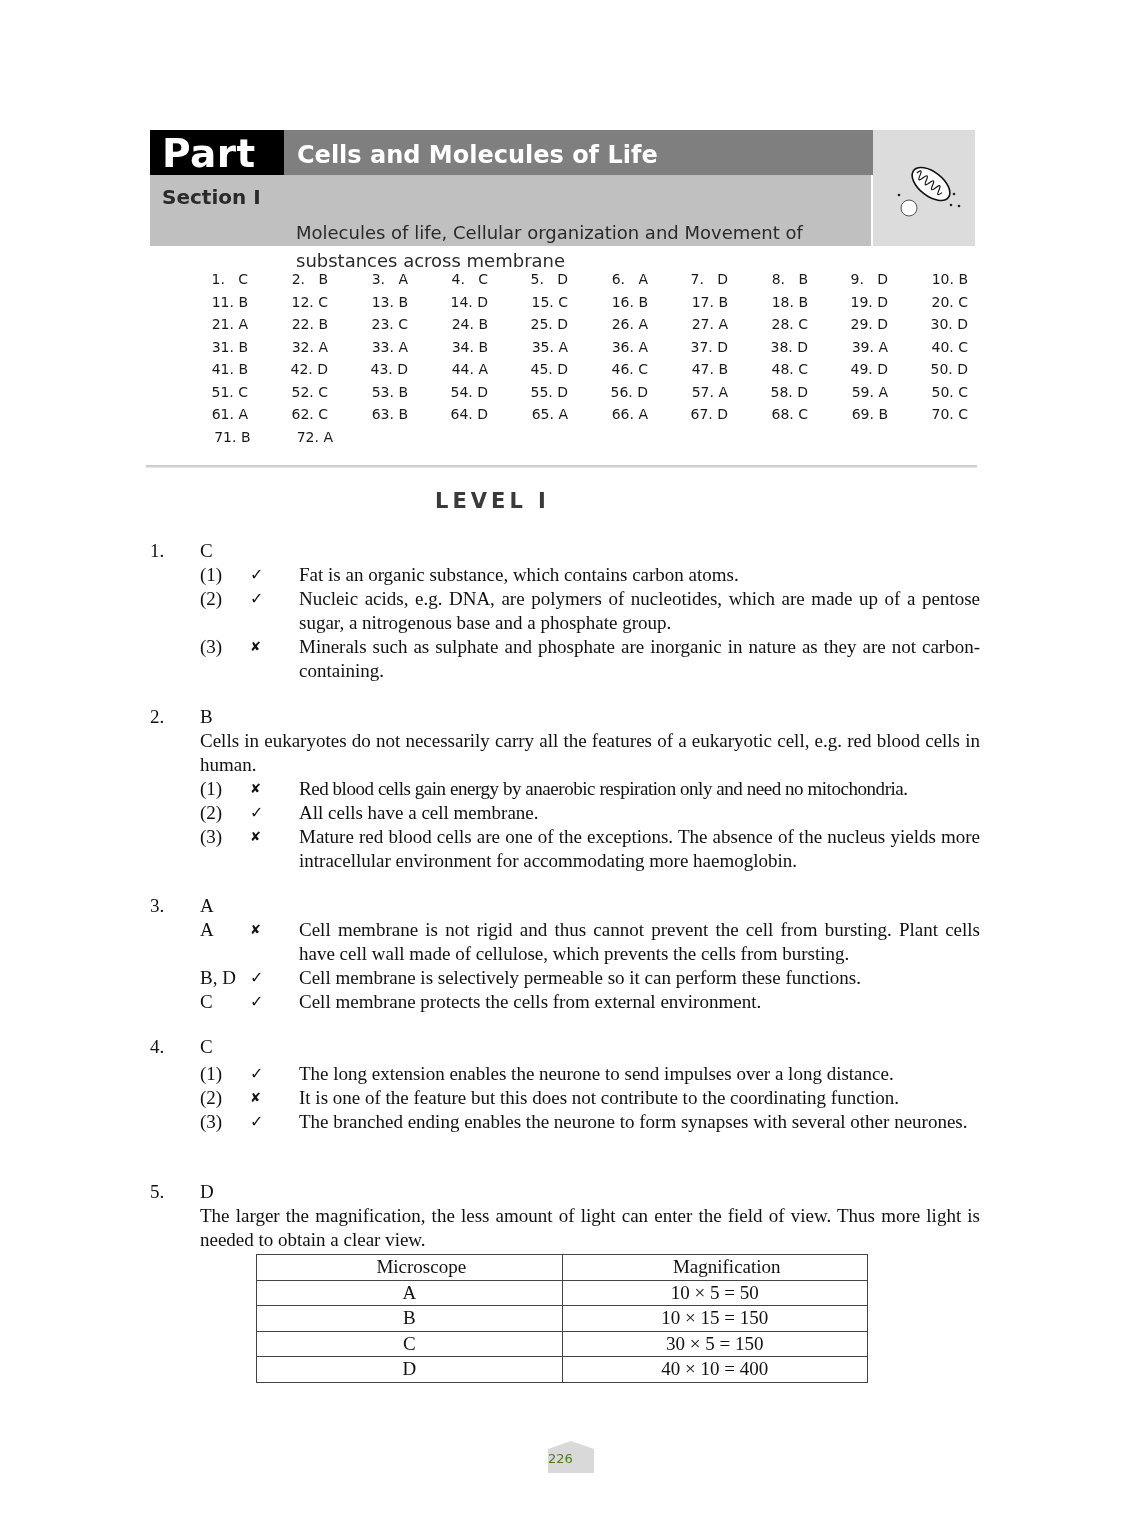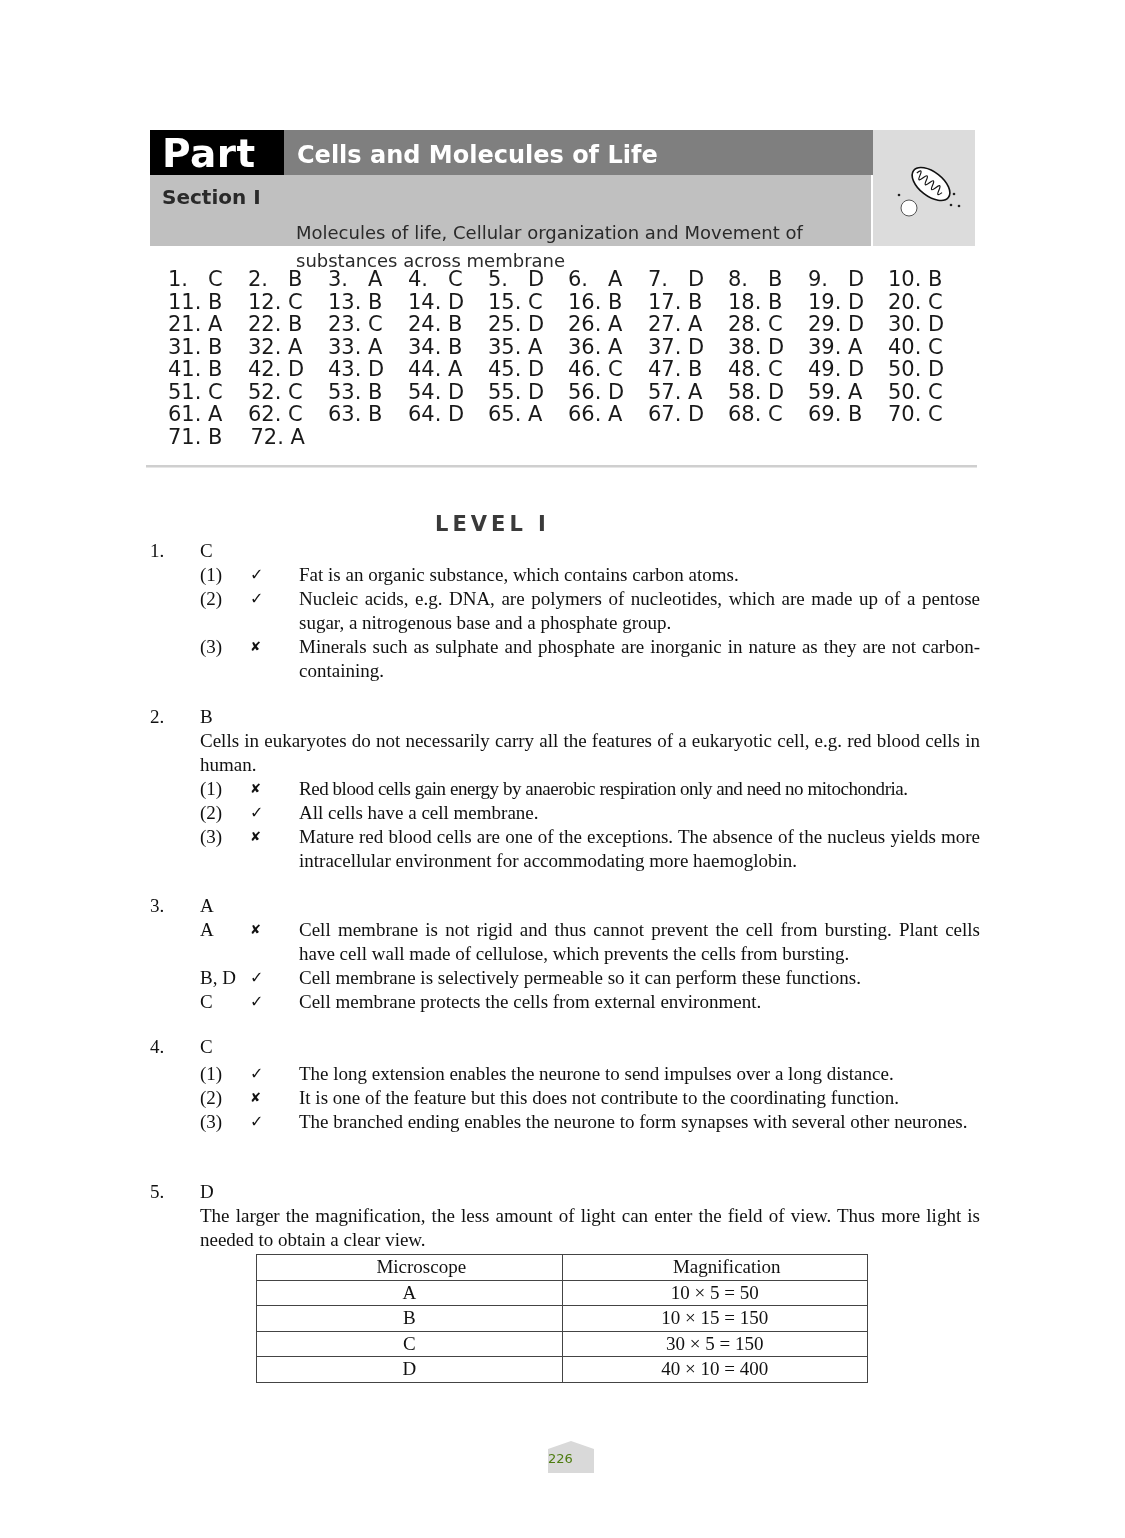--- a/index.html
+++ b/index.html
@@ -11,27 +11,27 @@
     font-family: "DejaVu Sans", sans-serif; font-weight: bold; font-size: 39px; line-height: 47px; padding-left: 12px; box-sizing: border-box; letter-spacing: 0.5px; }
   .part-title { position: absolute; left: 134px; top: 0; width: 669px; height: 45px; background: #7f7f7f; color: #fff;
     font-family: "DejaVu Sans", sans-serif; font-weight: bold; font-size: 24px; line-height: 50px; padding-left: 13px; box-sizing: border-box; }
   .section-row { position: absolute; left: 0; top: 45px; width: 681px; height: 71px; background: #c0c0c0; padding-left: 40px; }
   .section-label { position: absolute; left: 12px; top: 10px; font-family: "DejaVu Sans", sans-serif; font-weight: bold; font-size: 20px; color: #2a2a2a; }
   .section-title { position: absolute; left: 146px; top: 9px; width: 560px; font-family: "DejaVu Sans", sans-serif; font-size: 18px; line-height: 28px; color: #2a2a2a; margin-top: 35px; }
   .icon-cell { position: absolute; left: 723px; top: 0; width: 102px; height: 116px; background: #dcdcdc; }
   .mito-icon { position: absolute; left: 20px; top: 28px; width: 70px; height: 64px; }
 
   
-  .answers { position: absolute; left: 168px; top: 268px; width: 800px; font-family: "DejaVu Sans", sans-serif; font-size: 21px; color: #1a1a1a; }
+  .answers { position: absolute; left: 168px; top: 268px; width: 800px; font-family: "DejaVu Sans", sans-serif; font-size: 14px; color: #1a1a1a; text-align: right; }
   .ans-row { display: flex; height: 22.5px; line-height: 22.5px; }
   .ans-cell { width: 82.5px; white-space: pre; }
 
   .divider { position: absolute; left: 146px; top: 465px; width: 831px; height: 2px; background: #cfcfcf; border-bottom: 1px solid #e6e6e6; }
 
-  .level { position: absolute; left: 0; width: 985px; top: 512px; text-align: center; font-family: "DejaVu Sans", sans-serif; font-weight: bold; font-size: 21px; letter-spacing: 4px; color: #3a3a3a; }
+  .level { position: absolute; left: 0; width: 985px; top: 489px; text-align: center; font-family: "DejaVu Sans", sans-serif; font-weight: bold; font-size: 21px; letter-spacing: 4px; color: #3a3a3a; }
 
   
   .q { position: absolute; left: 150px; width: 830px; font-family: "Liberation Serif", serif; font-size: 19px; line-height: 24px; color: #111; }
   .q-head { position: relative; height: 24px; }
   .q-num { position: absolute; left: 0; top: 0; }
   .q-ans { position: absolute; left: 50px; top: 0; }
   .q-para { margin-left: 50px; text-align: justify; }
   .item { position: relative; padding-left: 149px; text-align: justify; }
   .item-label { position: absolute; left: 50px; top: 0; }
   .item-mark { position: absolute; left: 100px; top: 0; font-family: "DejaVu Sans", sans-serif; font-size: 16px; }

